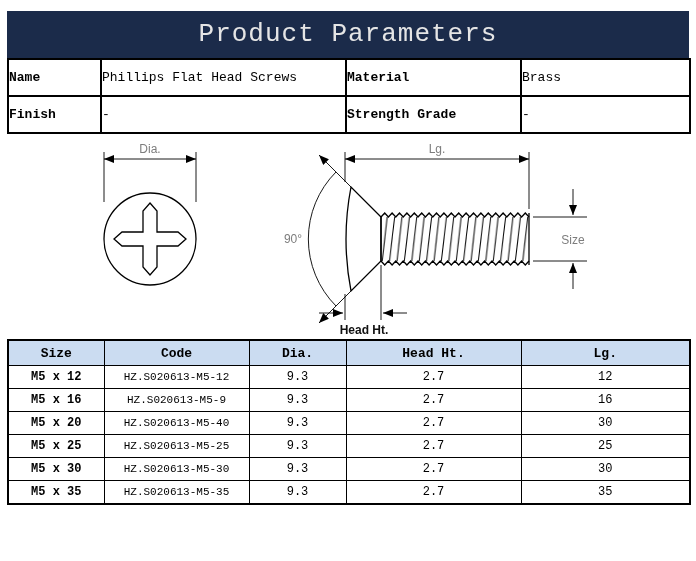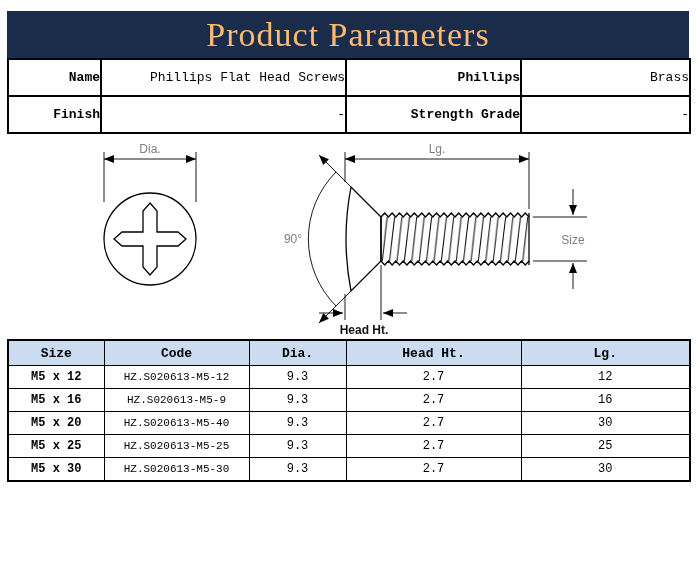--- a/index.html
+++ b/index.html
@@ -10,28 +10,28 @@
     overflow: hidden;
   }
   .page { padding: 11px 7px 0 7px; width: 682px; }
 
   .title-bar {
     background: var(--header-bg, #1b2b4a);
     height: 47px; line-height: 47px;
     text-align: center;
   }
   .title-bar span {
-    color: #fdba74; font-size: 34px; letter-spacing: 1px;
-    font-family: Liberation Serif, serif;
+    color: #e5e5e5; font-size: 26px; letter-spacing: 1px;
+    font-family: Liberation Mono, monospace;
   }
 
   table { border-collapse: collapse; table-layout: fixed; width: 682px; }
 
   .info-table td {
-    border: 2px solid #000; text-align: right;
+    border: 2px solid #000; text-align: left;
     height: 35px; font-size: 13px; padding: 0; overflow: hidden;
   }
   .info-table .lbl { font-weight: bold; }
 
   .drawing-area { height: 205px; position: relative; }
   .drawing-area svg { display: block; }
 
   .size-table { border: 2px solid #000; }
   .size-table th, .size-table td {
     border: 1px solid #000; text-align: center; padding: 0; overflow: hidden;
@@ -64,21 +64,21 @@
     <colgroup>
       <col style="width:93px">
         <col style="width:245px">
         <col style="width:175px">
         <col style="width:169px">
     </colgroup>
     <tbody>
         <tr>
       <td class="lbl">Name</td>
       <td class="val">Phillips Flat Head Screws</td>
-      <td class="lbl">Phillips</td>
+      <td class="lbl">Material</td>
       <td class="val">Brass</td>
     </tr>
     <tr>
       <td class="lbl">Finish</td>
       <td class="val">-</td>
       <td class="lbl">Strength Grade</td>
       <td class="val">-</td>
     </tr>
   </tbody>
     </table>
@@ -195,16 +195,23 @@
       <td>2.7</td>
       <td>25</td>
     </tr>
     <tr>
       <td class="size-cell">M5 x 30</td>
       <td class="code-cell">HZ.S020613-M5-30</td>
       <td>9.3</td>
       <td>2.7</td>
       <td>30</td>
     </tr>
+    <tr>
+      <td class="size-cell">M5 x 35</td>
+      <td class="code-cell">HZ.S020613-M5-35</td>
+      <td>9.3</td>
+      <td>2.7</td>
+      <td>35</td>
+    </tr>
   </tbody>
     </table>
 
 </div>
 
 </body></html>

